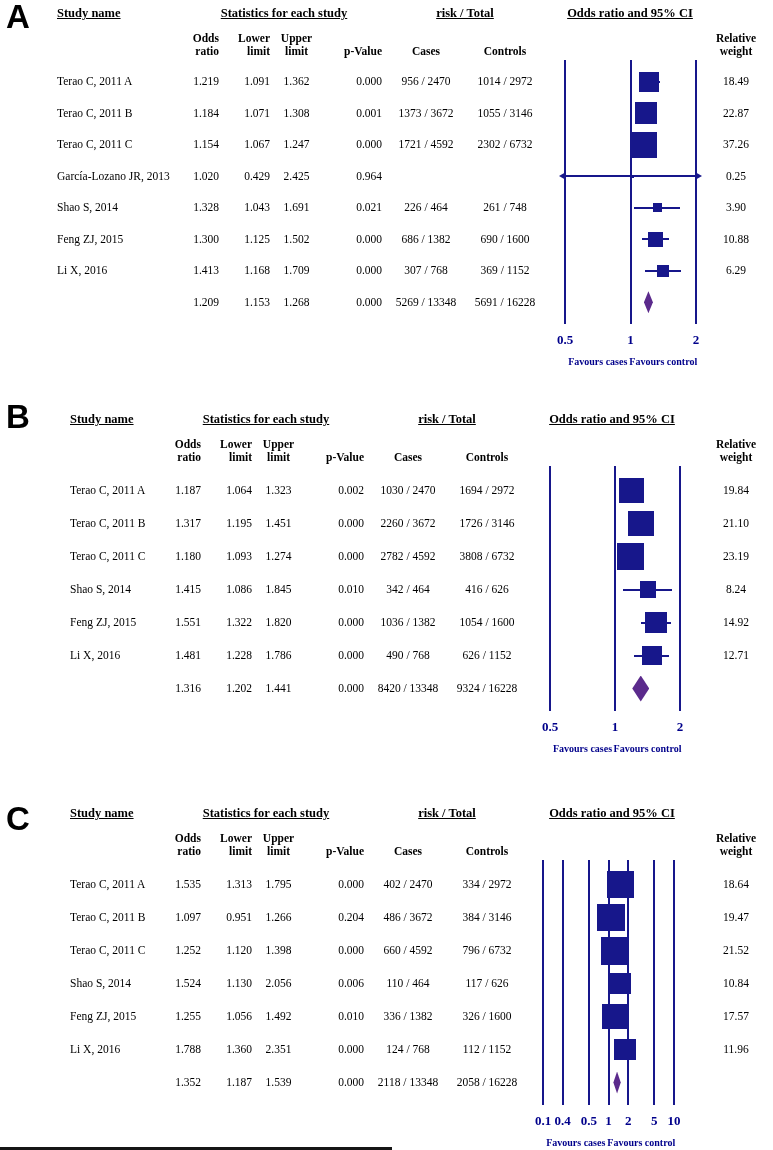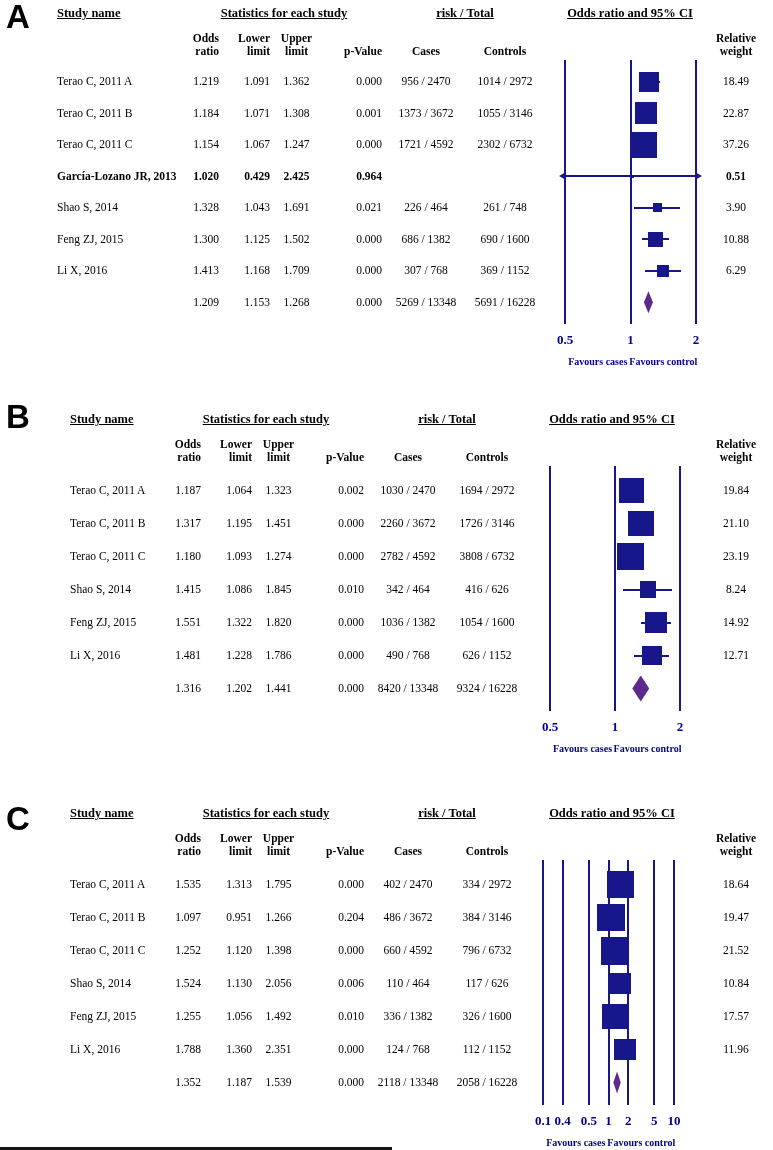--- a/index.html
+++ b/index.html
@@ -131,31 +131,31 @@
           <span class="c-study">Terao C, 2011 C</span>
           <span class="c-or">1.154</span>
           <span class="c-lo">1.067</span>
           <span class="c-up">1.247</span>
           <span class="c-p">0.000</span>
           <span class="c-cases">1721 / 4592</span>
           <span class="c-ctrl">2302 / 6732</span>
           <span class="c-plot"></span>
           <span class="c-wt">37.26</span>
         </div>
-        <div class="row" style="top: 160.5px; height: 31.5px; font-weight: bold;">
+        <div class="row" style="top: 160.5px; height: 31.5px;">
           <span class="c-ind"></span>
           <span class="c-study">García-Lozano JR, 2013</span>
           <span class="c-or">1.020</span>
           <span class="c-lo">0.429</span>
           <span class="c-up">2.425</span>
           <span class="c-p">0.964</span>
           <span class="c-cases"></span>
           <span class="c-ctrl"></span>
           <span class="c-plot"></span>
-          <span class="c-wt">0.51</span>
+          <span class="c-wt">0.25</span>
         </div>
         <div class="row" style="top: 192px; height: 31.5px;">
           <span class="c-ind"></span>
           <span class="c-study">Shao S, 2014</span>
           <span class="c-or">1.328</span>
           <span class="c-lo">1.043</span>
           <span class="c-up">1.691</span>
           <span class="c-p">0.021</span>
           <span class="c-cases">226 / 464</span>
           <span class="c-ctrl">261 / 748</span>

